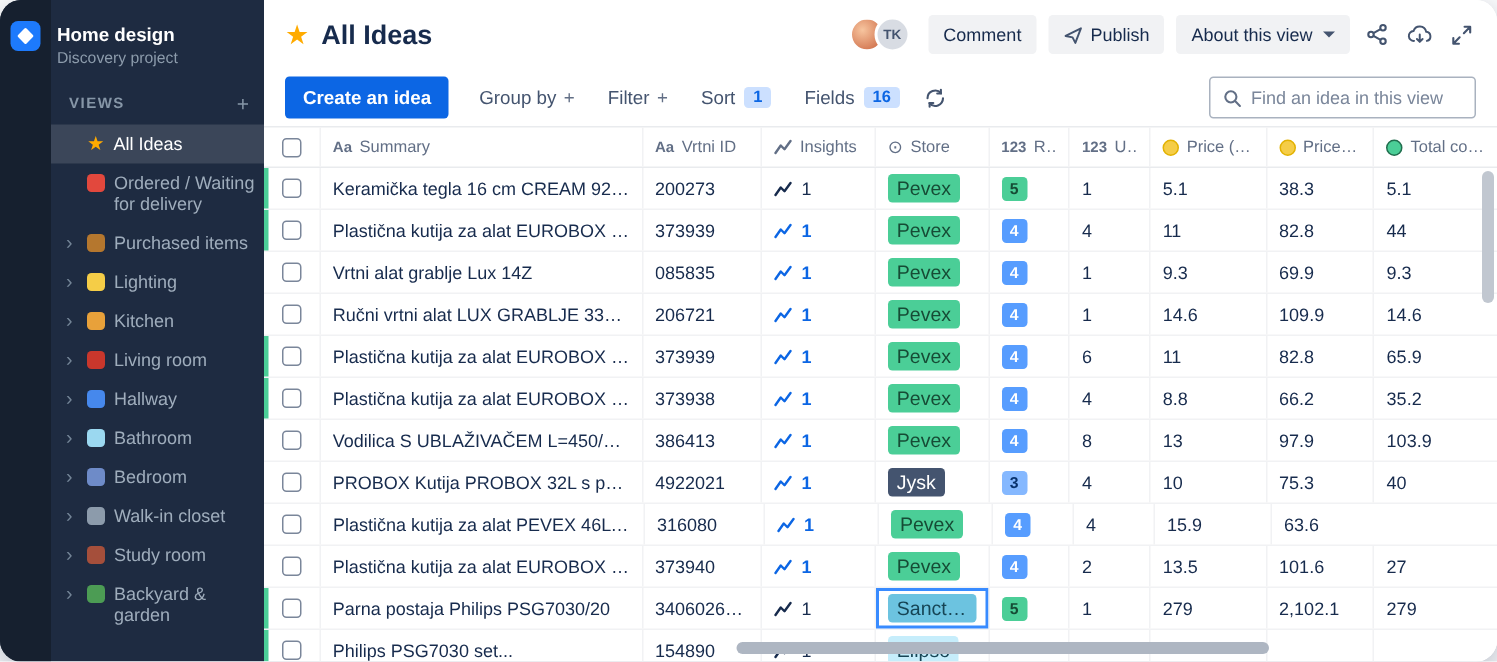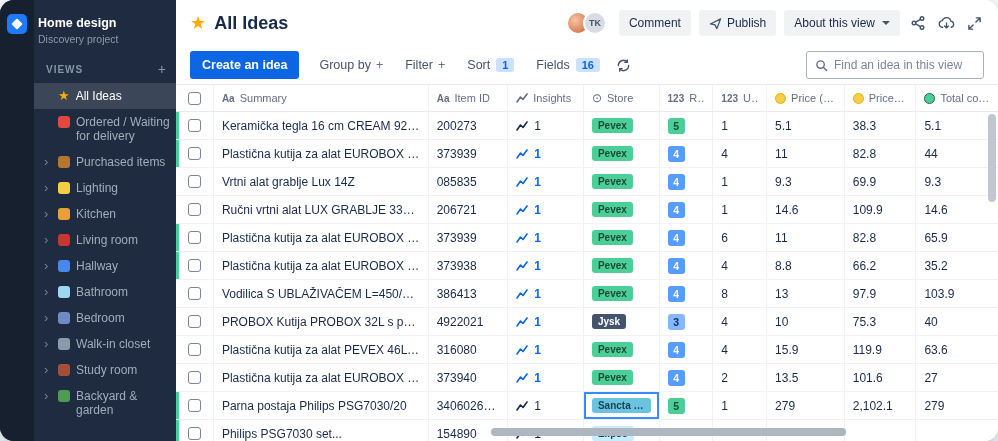--- a/index.html
+++ b/index.html
@@ -63,21 +63,21 @@
   .th-label { overflow:hidden; text-overflow:ellipsis; }
   .w-check{width:38px; justify-content:center;} .w-summary{width:216px;} .w-itemid{width:80px;} .w-insights{width:76px;}
   .w-store{width:76px;} .w-rating{width:54px;} .w-units{width:54px;} .w-price1{width:78px;} .w-price2{width:72px;} .w-total{width:82px; border-right:none;}
   .trow { display:flex; height:28px; border-bottom:1px solid #F1F2F4; position:relative; background:#fff; }
   .greenbar { position:absolute; left:0; top:0; bottom:0; width:3px; background:#4BCE97; }
   .checkbox { width:13px; height:13px; border:1.5px solid #7A869A; border-radius:3px; background:#fff; flex:none; cursor:pointer; }
   .txt-ellipsis { overflow:hidden; text-overflow:ellipsis; }
   .ins { gap:6px; }
   .ins .num { font-size:12px; }
   .ins.strong .num { color:#0C66E4; font-weight:700; }
-  .tag { padding:2px 6px; border-radius:3px; font-size:10px; font-weight:700; max-width:100%; overflow:hidden; text-overflow:ellipsis; }
+  .tag { padding:2px 6px; border-radius:3px; font-size:13px; font-weight:400; max-width:100%; overflow:hidden; text-overflow:ellipsis; }
   .chip { min-width:17px; height:16px; border-radius:3px; font-size:10.5px; font-weight:700; display:inline-flex; align-items:center; justify-content:center; padding:0 3px; }
   .selcell { box-shadow:inset 0 0 0 2px #388BFF; }
   .hico { display:inline-flex; align-items:center; flex:none; }
   .hico.htext { font-size:10px; font-weight:700; color:#626F86; }
   .hico.hsel { font-size:12px; color:#626F86; }
   .hico.hcoin { width:11px; height:11px; border-radius:50%; background:#F5CD47; border:1.5px solid #E2B203; }
   .hico.hroll { width:11px; height:11px; border-radius:50%; background:#4BCE97; border:1.5px solid #216E4E; }
 
   
   .vscroll { position:absolute; top:30px; right:1px; bottom:14px; width:10px; }
@@ -255,21 +255,21 @@
       <div class="thead">
           <div class="cell th w-check">
             <span class="checkbox"></span>
           </div>
           <div class="cell th w-summary">
             <span class="hico htext">Aa</span>
             <span class="th-label">Summary</span>
           </div>
           <div class="cell th w-itemid">
             <span class="hico htext">Aa</span>
-            <span class="th-label">Item ID</span>
+            <span class="th-label">Vrtni ID</span>
           </div>
           <div class="cell th w-insights">
             <span class="hico">
               <svg width="12" height="12" viewBox="0 0 12 12">
                 <polyline points="1,10 4.5,5 7,7.5 11,2" fill="none" stroke="#626F86" stroke-width="1.6" stroke-linecap="round" stroke-linejoin="round"></polyline>
               </svg>
             </span>
             <span class="th-label">Insights</span>
           </div>
           <div class="cell th w-store">
@@ -621,23 +621,20 @@
             </div>
             <div class="cell w-rating">
               <span class="chip" style="background: rgb(87, 157, 255); color: rgb(255, 255, 255);">4</span>
             </div>
             <div class="cell w-units">
               <span class="txt-ellipsis">4</span>
             </div>
             <div class="cell w-price1">
               <span class="txt-ellipsis">15.9</span>
             </div>
-            <div class="cell w-price2">
-              <span class="txt-ellipsis">119.9</span>
-            </div>
             <div class="cell w-total">
               <span class="txt-ellipsis">63.6</span>
             </div>
           </div>
           <div class="trow">
             <div class="cell w-check">
               <span class="checkbox"></span>
             </div>
             <div class="cell w-summary">
               <span class="txt-ellipsis">Plastična kutija za alat EUROBOX 60x40x32cm Sl...</span>

